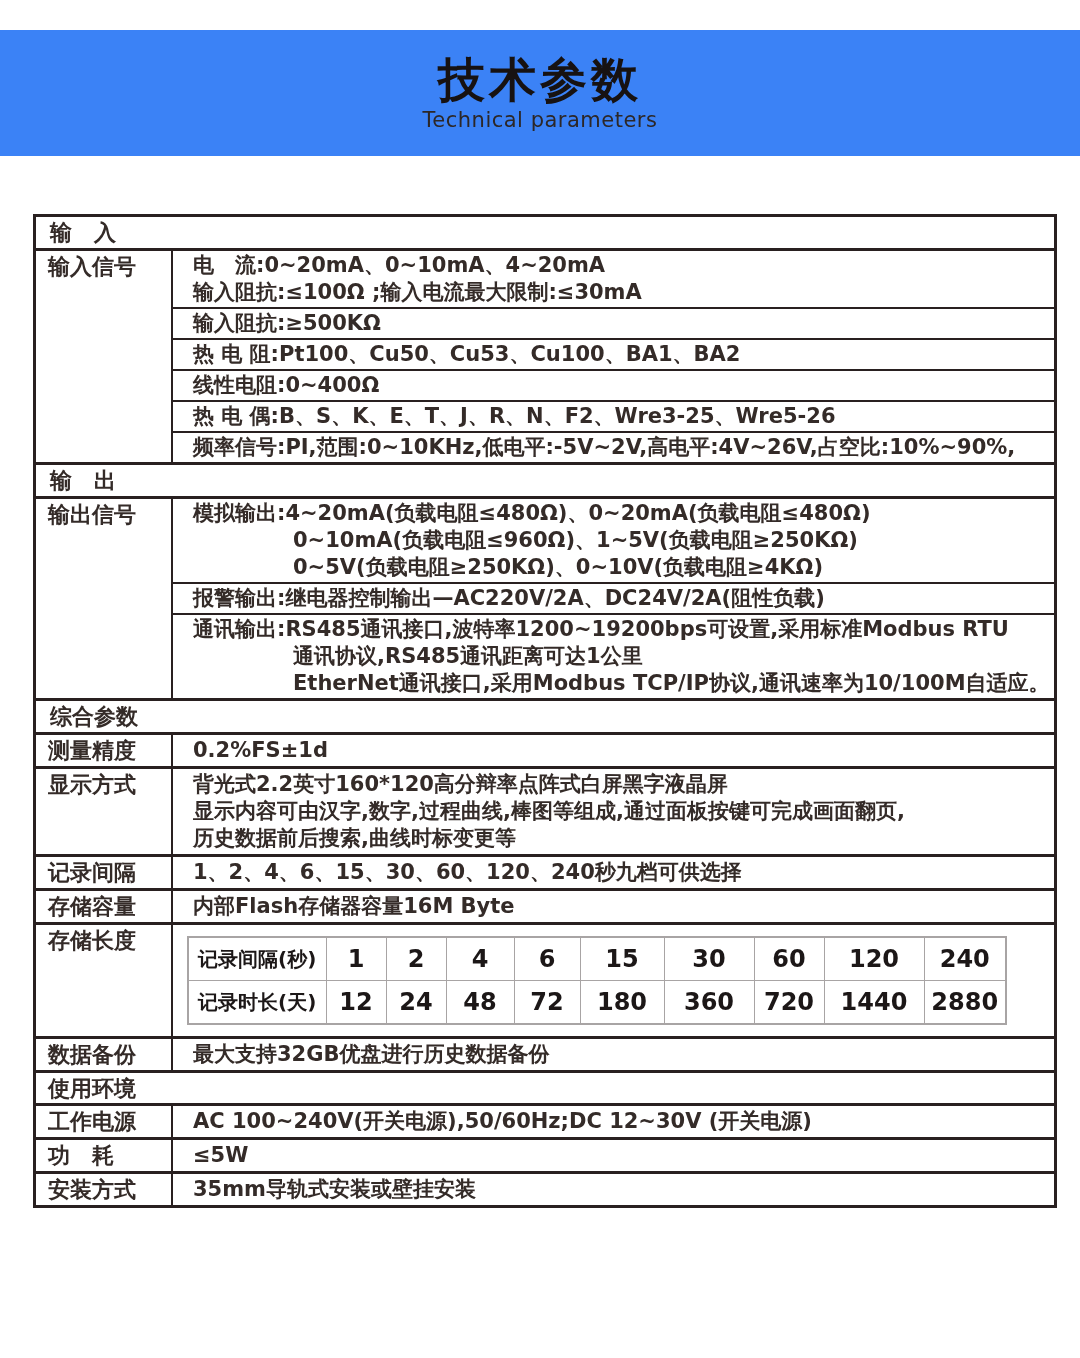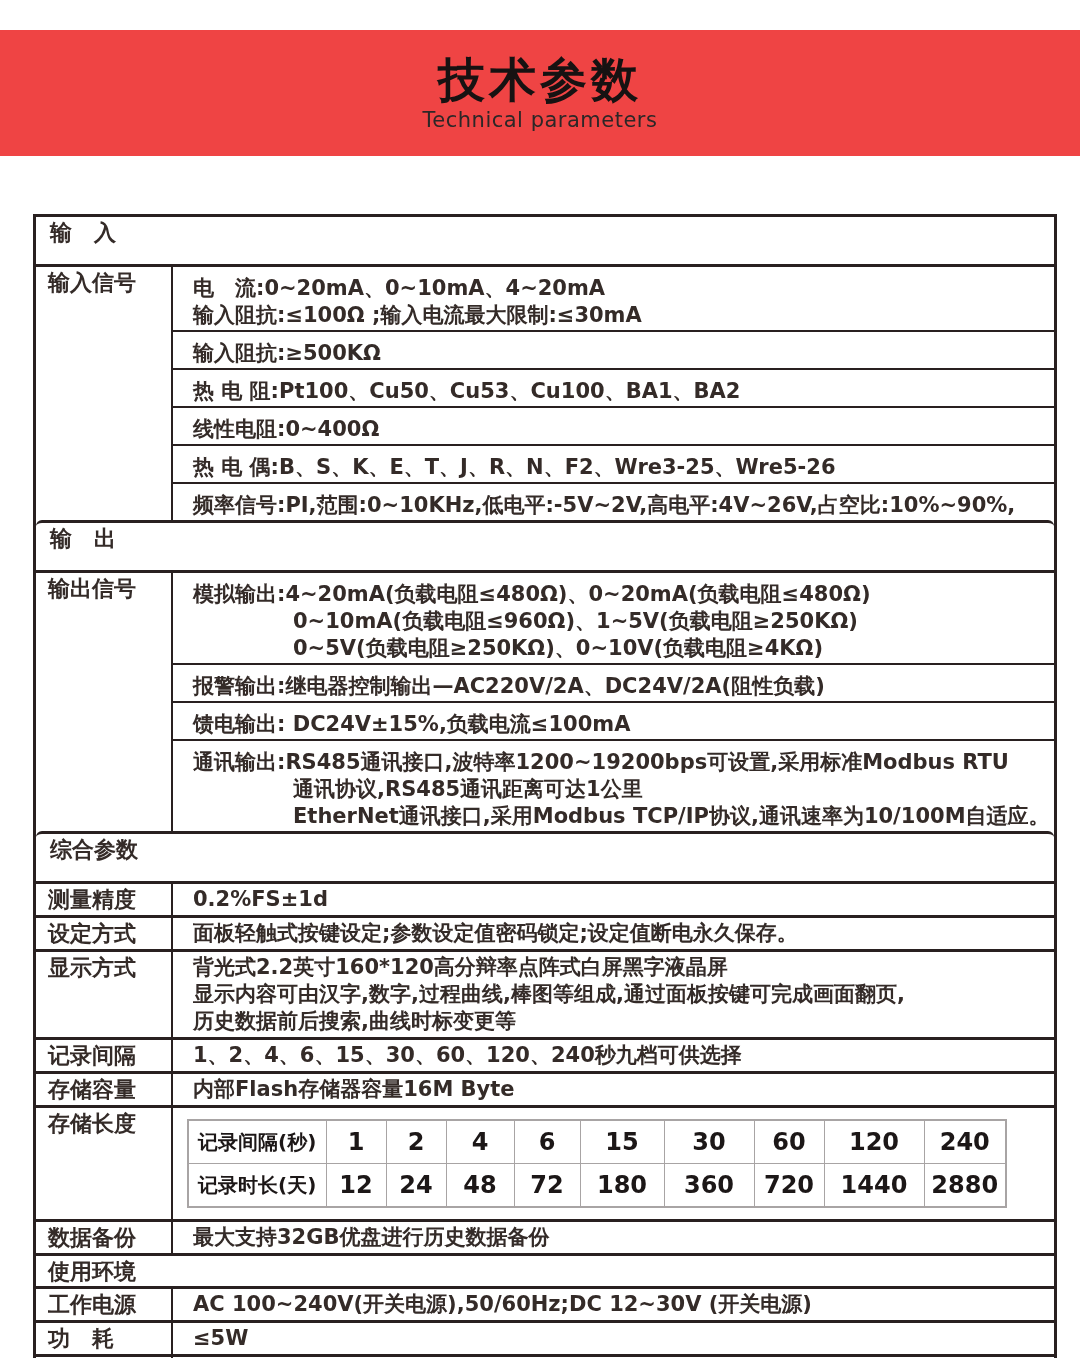--- a/index.html
+++ b/index.html
@@ -4,43 +4,43 @@
 <style>
   html,body{margin:0;padding:0;}
   body{
     width:1080px;height:1358px;position:relative;background:#ffffff;
     font-family:"DejaVu Sans","Liberation Sans",sans-serif;
     color:#342b28;-webkit-font-smoothing:antialiased;
   }
   
   .band{
     position:absolute;top:30px;left:0;width:1080px;height:126px;
-    background:#ef4444;display:flex;flex-direction:column;
+    background:#3b82f6;display:flex;flex-direction:column;
     align-items:center;justify-content:center;
   }
   .title{font-size:47px;font-weight:bold;color:#171212;letter-spacing:4px;line-height:1.1;}
   .subtitle{font-size:21px;color:#2c2727;margin-top:2px;letter-spacing:0.5px;}
 
   
   .spec{
     position:absolute;top:214px;left:33px;width:1018px;
     border:3px solid #292020;background:#ffffff;
   }
   .sechdr{
     border-top:3px solid #292020;
-    padding:2px 0 18px 14px;font-size:22px;font-weight:bold;line-height:27px;border-radius:6px;
+    padding:2px 0 2px 14px;font-size:22px;font-weight:bold;line-height:27px;
   }
   .spec > div:first-child{border-top:none;}
   .r{display:flex;border-top:3px solid #292020;align-items:stretch;}
   .lab{
     flex:0 0 135px;max-width:135px;padding:2px 0 0 12px;
     font-size:22px;font-weight:bold;line-height:28px;box-sizing:border-box;
   }
   .con{flex:1;border-left:2px solid #292020;min-width:0;}
-  .sub{border-top:2px solid #292020;padding:8px 0 1px 20px;}
+  .sub{border-top:2px solid #292020;padding:1px 0 1px 20px;}
   .con .sub:first-child{border-top:none;}
   .line{font-size:21px;font-weight:bold;line-height:27px;white-space:nowrap;}
   .indent{padding-left:100px;}
   .txt{padding:2px 12px 2px 20px;font-size:21px;font-weight:bold;line-height:27px;white-space:nowrap;}
 
   
   table.storage{
     border-collapse:collapse;margin:11px 0 11px 14px;
     border:2px solid #a8a4a4;table-layout:fixed;
   }
@@ -94,45 +94,36 @@
     <div class="con">
       <div class="sub">
         <div class="line">模拟输出:4~20mA(负载电阻≤480Ω)、0~20mA(负载电阻≤480Ω)</div>
         <div class="line indent">0~10mA(负载电阻≤960Ω)、1~5V(负载电阻≥250KΩ)</div>
         <div class="line indent">0~5V(负载电阻≥250KΩ)、0~10V(负载电阻≥4KΩ)</div>
       </div>
       <div class="sub">
         <div class="line">报警输出:继电器控制输出—AC220V/2A、DC24V/2A(阻性负载)</div>
       </div>
       <div class="sub">
-        <div class="line">馈电输出: DC24V±15%,负载电流≤100mA</div>
-      </div>
-      <div class="sub">
         <div class="line">通讯输出:RS485通讯接口,波特率1200~19200bps可设置,采用标准Modbus RTU</div>
         <div class="line indent">通讯协议,RS485通讯距离可达1公里</div>
         <div class="line indent">EtherNet通讯接口,采用Modbus TCP/IP协议,通讯速率为10/100M自适应。</div>
       </div>
     </div>
   </div>
 
   <div class="sechdr">综合参数</div>
 
   <div class="r">
     <div class="lab">测量精度</div>
     <div class="con">
       <div class="txt">0.2%FS±1d</div>
     </div>
   </div>
 
-  <div class="r">
-    <div class="lab">设定方式</div>
-    <div class="con">
-      <div class="txt">面板轻触式按键设定;参数设定值密码锁定;设定值断电永久保存。</div>
-    </div>
-  </div>
 
   <div class="r">
     <div class="lab">显示方式</div>
     <div class="con">
       <div class="txt" style="padding-bottom:0;">背光式2.2英寸160*120高分辩率点阵式白屏黑字液晶屏</div>
       <div class="txt" style="padding-top:0;padding-bottom:0;">显示内容可由汉字,数字,过程曲线,棒图等组成,通过面板按键可完成画面翻页,</div>
       <div class="txt" style="padding-top:0;">历史数据前后搜索,曲线时标变更等</div>
     </div>
   </div>
 

